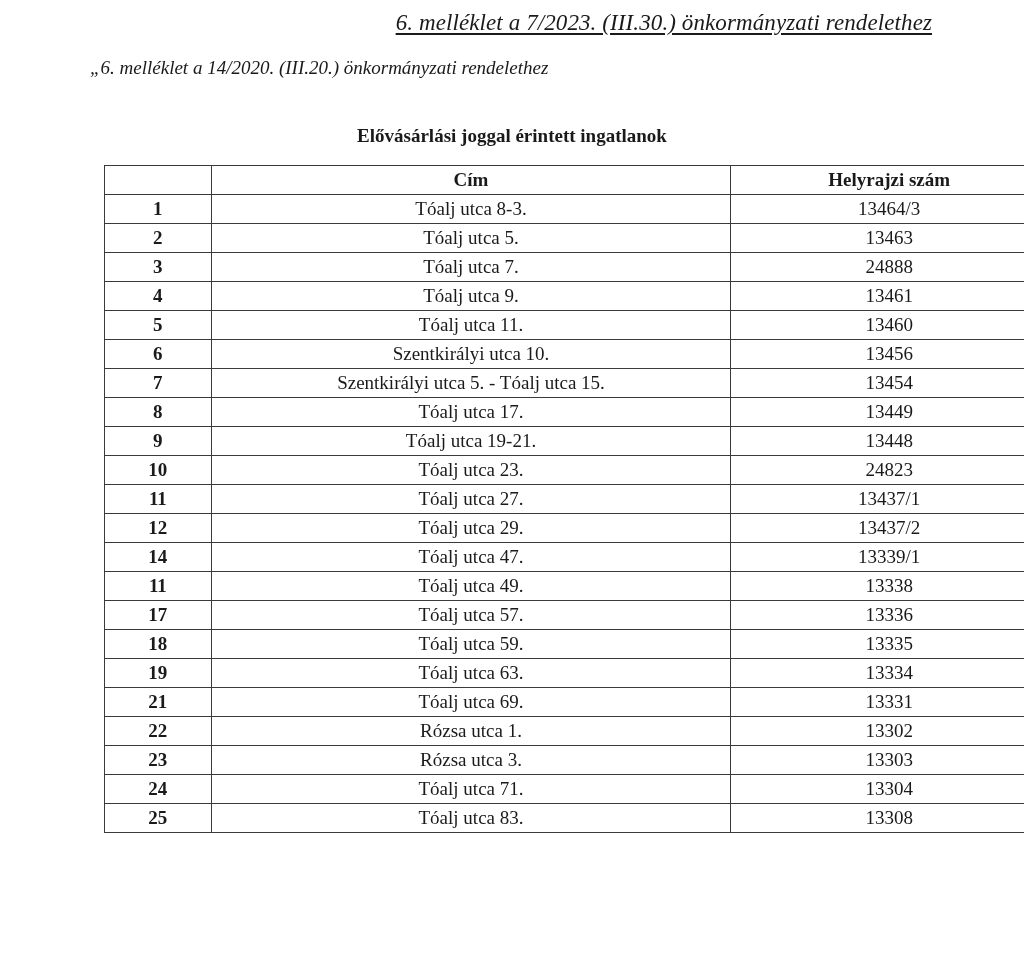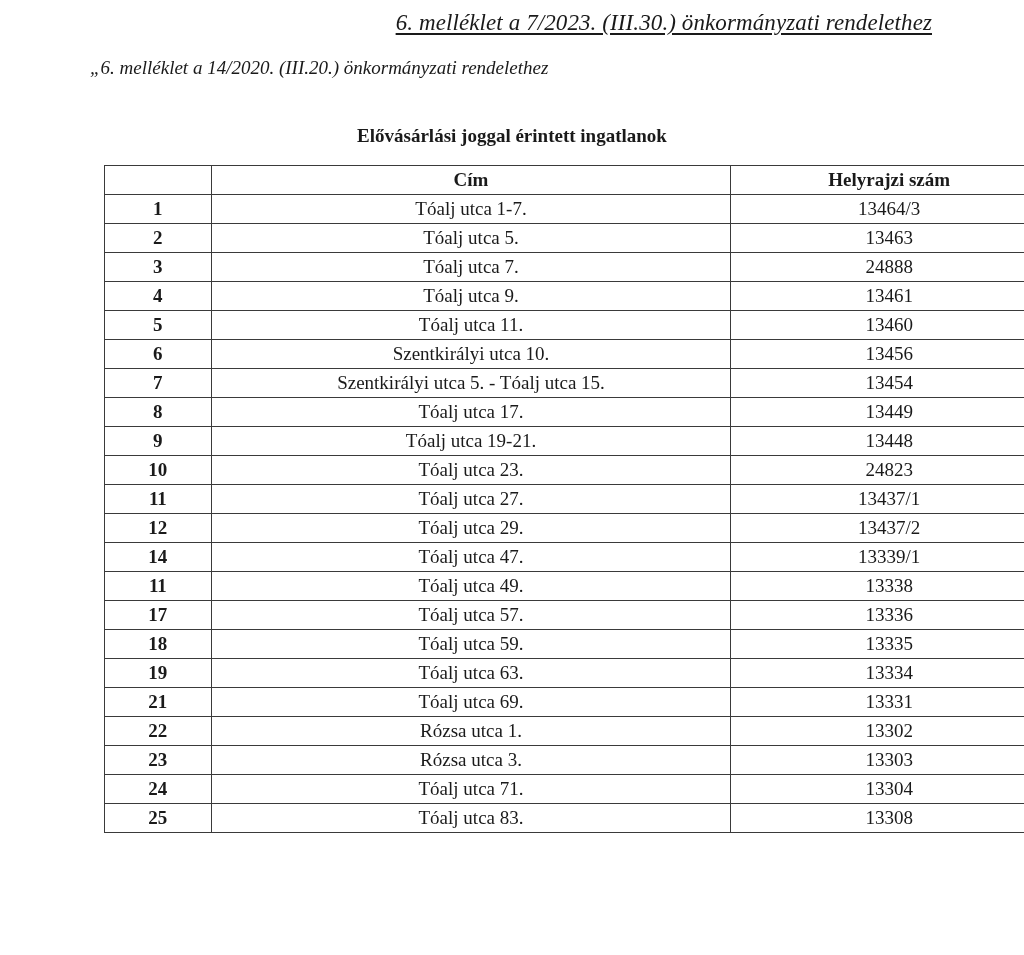--- a/index.html
+++ b/index.html
@@ -82,21 +82,21 @@
   <thead>
     <tr>
       <th></th>
       <th>Cím</th>
       <th>Helyrajzi szám</th>
     </tr>
   </thead>
   <tbody id="table-body">
       <tr>
         <td class="num">1</td>
-        <td>Tóalj utca 1-7.</td>
+        <td>Tóalj utca 8-3.</td>
         <td>13464/3</td>
       </tr>
       <tr>
         <td class="num">2</td>
         <td>Tóalj utca 5.</td>
         <td>13463</td>
       </tr>
       <tr>
         <td class="num">3</td>
         <td>Tóalj utca 7.</td>

